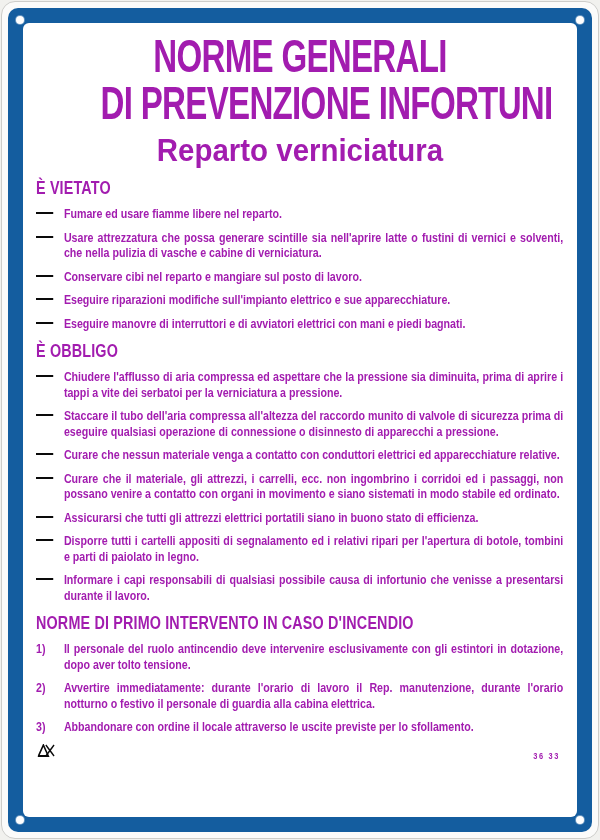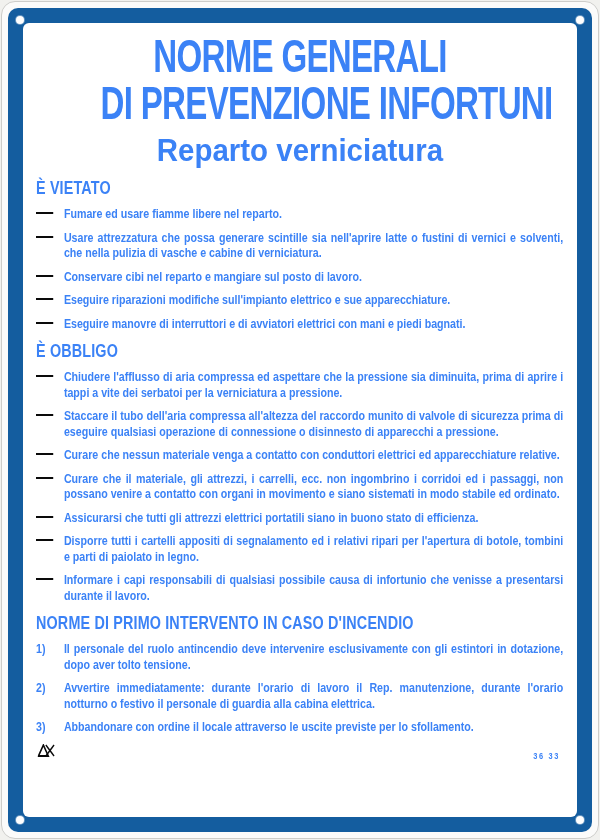--- a/index.html
+++ b/index.html
@@ -29,21 +29,21 @@
   }
   .hole.tl { left: 8px;  top: 8px; }
   .hole.tr { right: 8px; top: 8px; }
   .hole.bl { left: 8px;  bottom: 8px; }
   .hole.br { right: 8px; bottom: 8px; }
   .panel {
     position: absolute; left: 15px; top: 15px; right: 15px; bottom: 15px;
     background: #ffffff;
     border-radius: 6px;
     overflow: hidden;
-    color: #3b82f6;
+    color: #a21caf;
   }
   .title { text-align: center; margin-top: 10px; }
   .title-line {
     font-weight: bold;
     font-size: 46px;
     line-height: 47px;
     letter-spacing: -1px;
     white-space: nowrap;
     transform: scaleX(0.72);
     transform-origin: 50% 50%;

